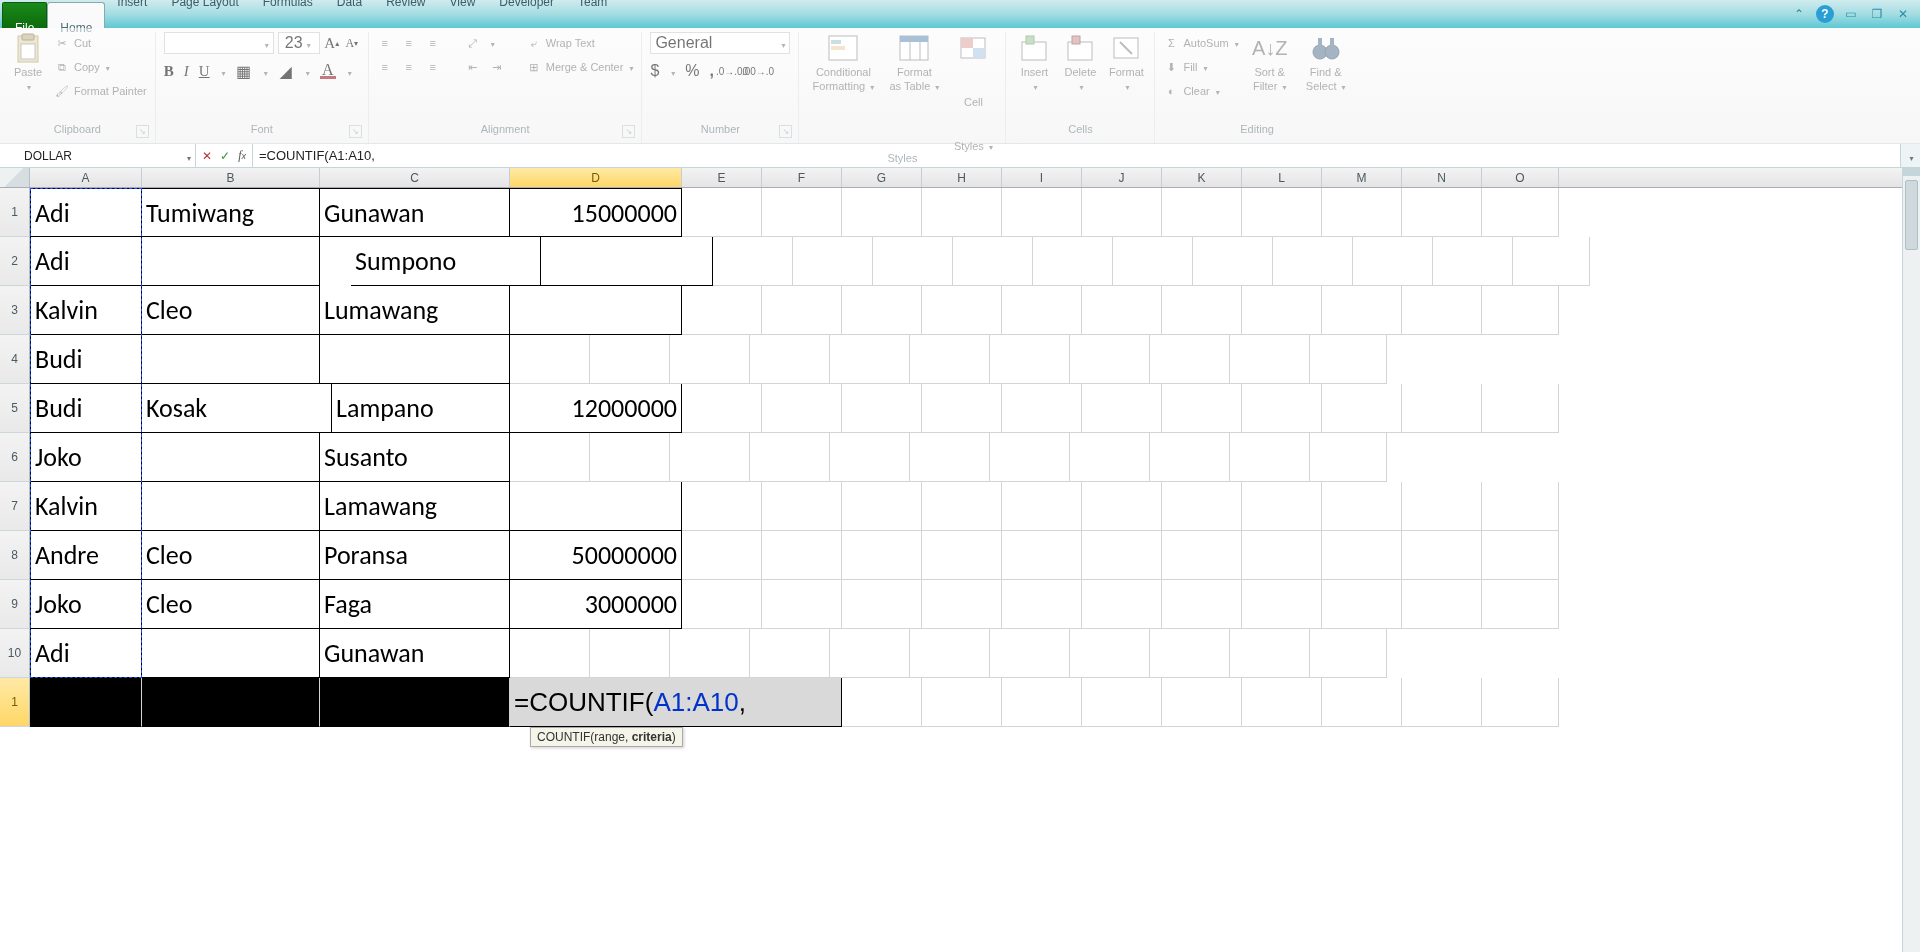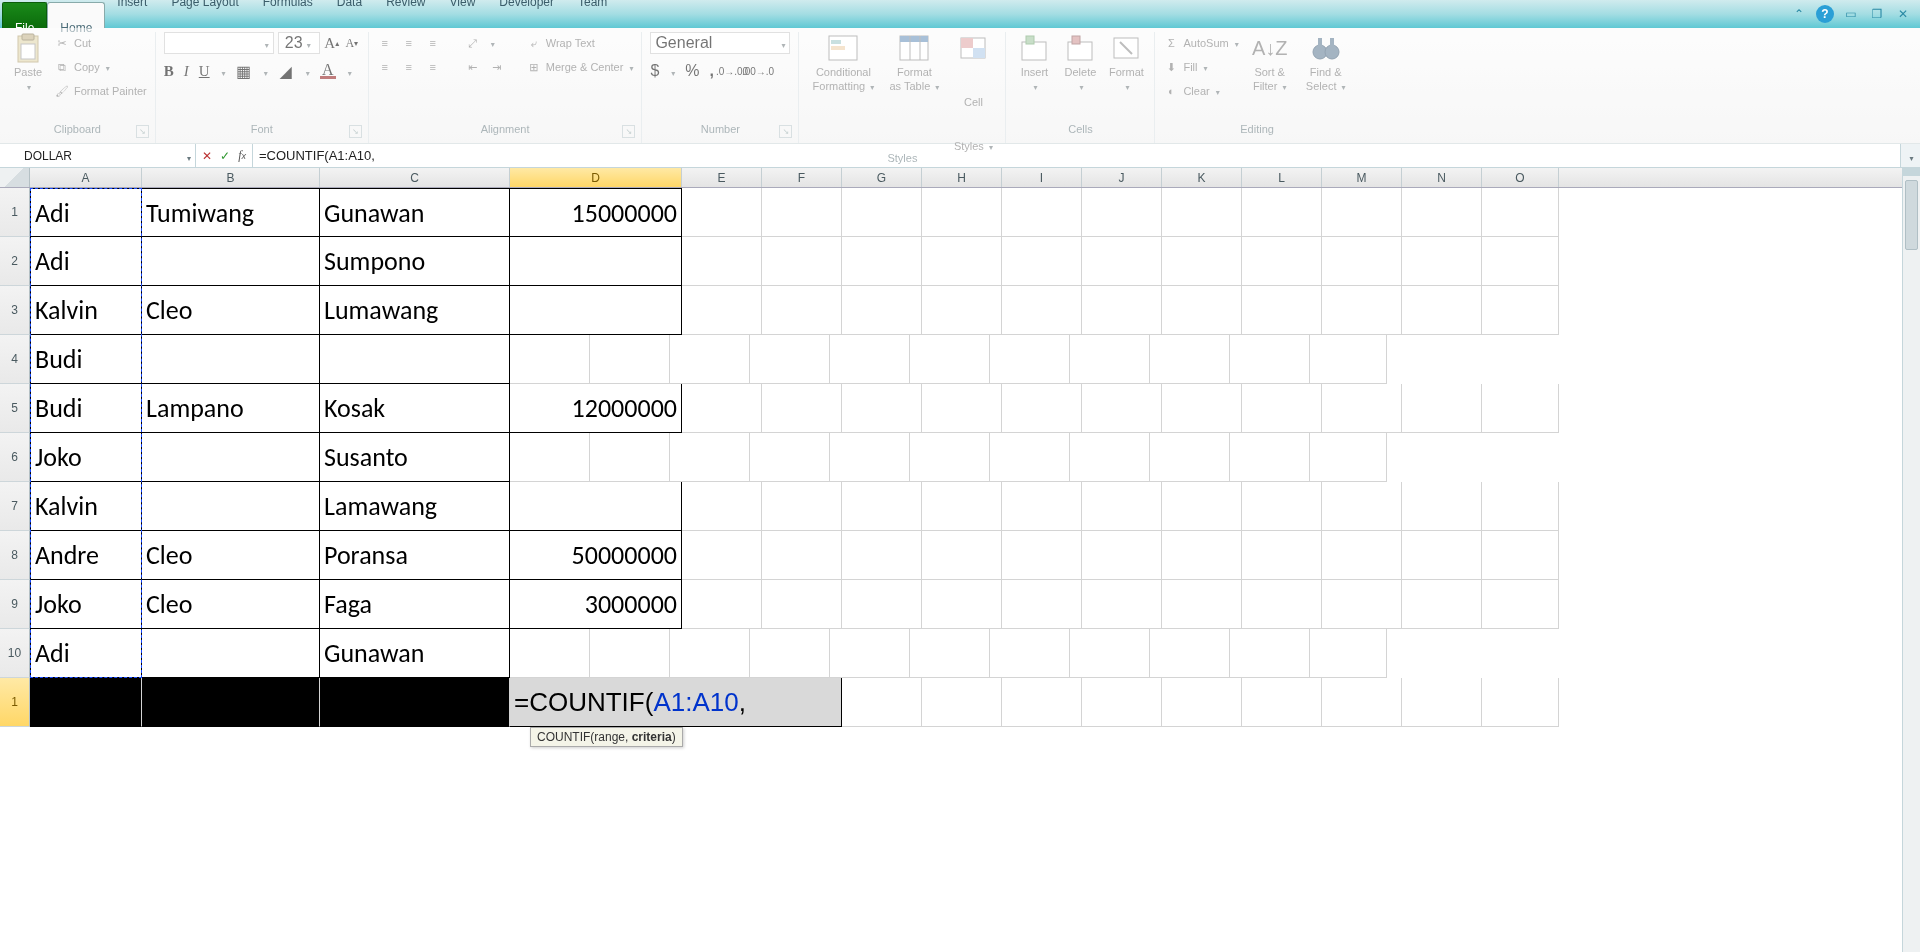--- a/index.html
+++ b/index.html
@@ -385,21 +385,21 @@
           <div class="cell" style="width: 80px;"></div>
           <div class="cell" style="width: 80px;"></div>
           <div class="cell" style="width: 80px;"></div>
           <div class="cell" style="width: 80px;"></div>
           <div class="cell" style="width: 77px;"></div>
         </div>
         <div class="row r2">
           <div class="rh">2</div>
           <div class="cell br bb bl" style="width: 112px;">Adi</div>
           <div class="cell br bb" style="width: 178px;"></div>
-          <div class="cell br bb" style="width: 190px;">Sumpono</div>
+          <div class="cell br bb" style="width: 190px; margin-left: 31px;">Sumpono</div>
           <div class="cell br bb r" style="width: 172px;"></div>
           <div class="cell" style="width: 80px;"></div>
           <div class="cell" style="width: 80px;"></div>
           <div class="cell" style="width: 80px;"></div>
           <div class="cell" style="width: 80px;"></div>
           <div class="cell" style="width: 80px;"></div>
           <div class="cell" style="width: 80px;"></div>
           <div class="cell" style="width: 80px;"></div>
           <div class="cell" style="width: 80px;"></div>
           <div class="cell" style="width: 80px;"></div>
@@ -437,22 +437,22 @@
           <div class="cell" style="width: 80px;"></div>
           <div class="cell" style="width: 80px;"></div>
           <div class="cell" style="width: 80px;"></div>
           <div class="cell" style="width: 80px;"></div>
           <div class="cell" style="width: 80px;"></div>
           <div class="cell" style="width: 77px;"></div>
         </div>
         <div class="row r5">
           <div class="rh">5</div>
           <div class="cell br bb bl" style="width: 112px;">Budi</div>
+          <div class="cell br bb" style="width: 190px;">Kosak</div>
           <div class="cell br bb" style="width: 178px;">Lampano</div>
-          <div class="cell br bb" style="width: 190px;">Kosak</div>
           <div class="cell br bb r" style="width: 172px;">12000000</div>
           <div class="cell" style="width: 80px;"></div>
           <div class="cell" style="width: 80px;"></div>
           <div class="cell" style="width: 80px;"></div>
           <div class="cell" style="width: 80px;"></div>
           <div class="cell" style="width: 80px;"></div>
           <div class="cell" style="width: 80px;"></div>
           <div class="cell" style="width: 80px;"></div>
           <div class="cell" style="width: 80px;"></div>
           <div class="cell" style="width: 80px;"></div>

